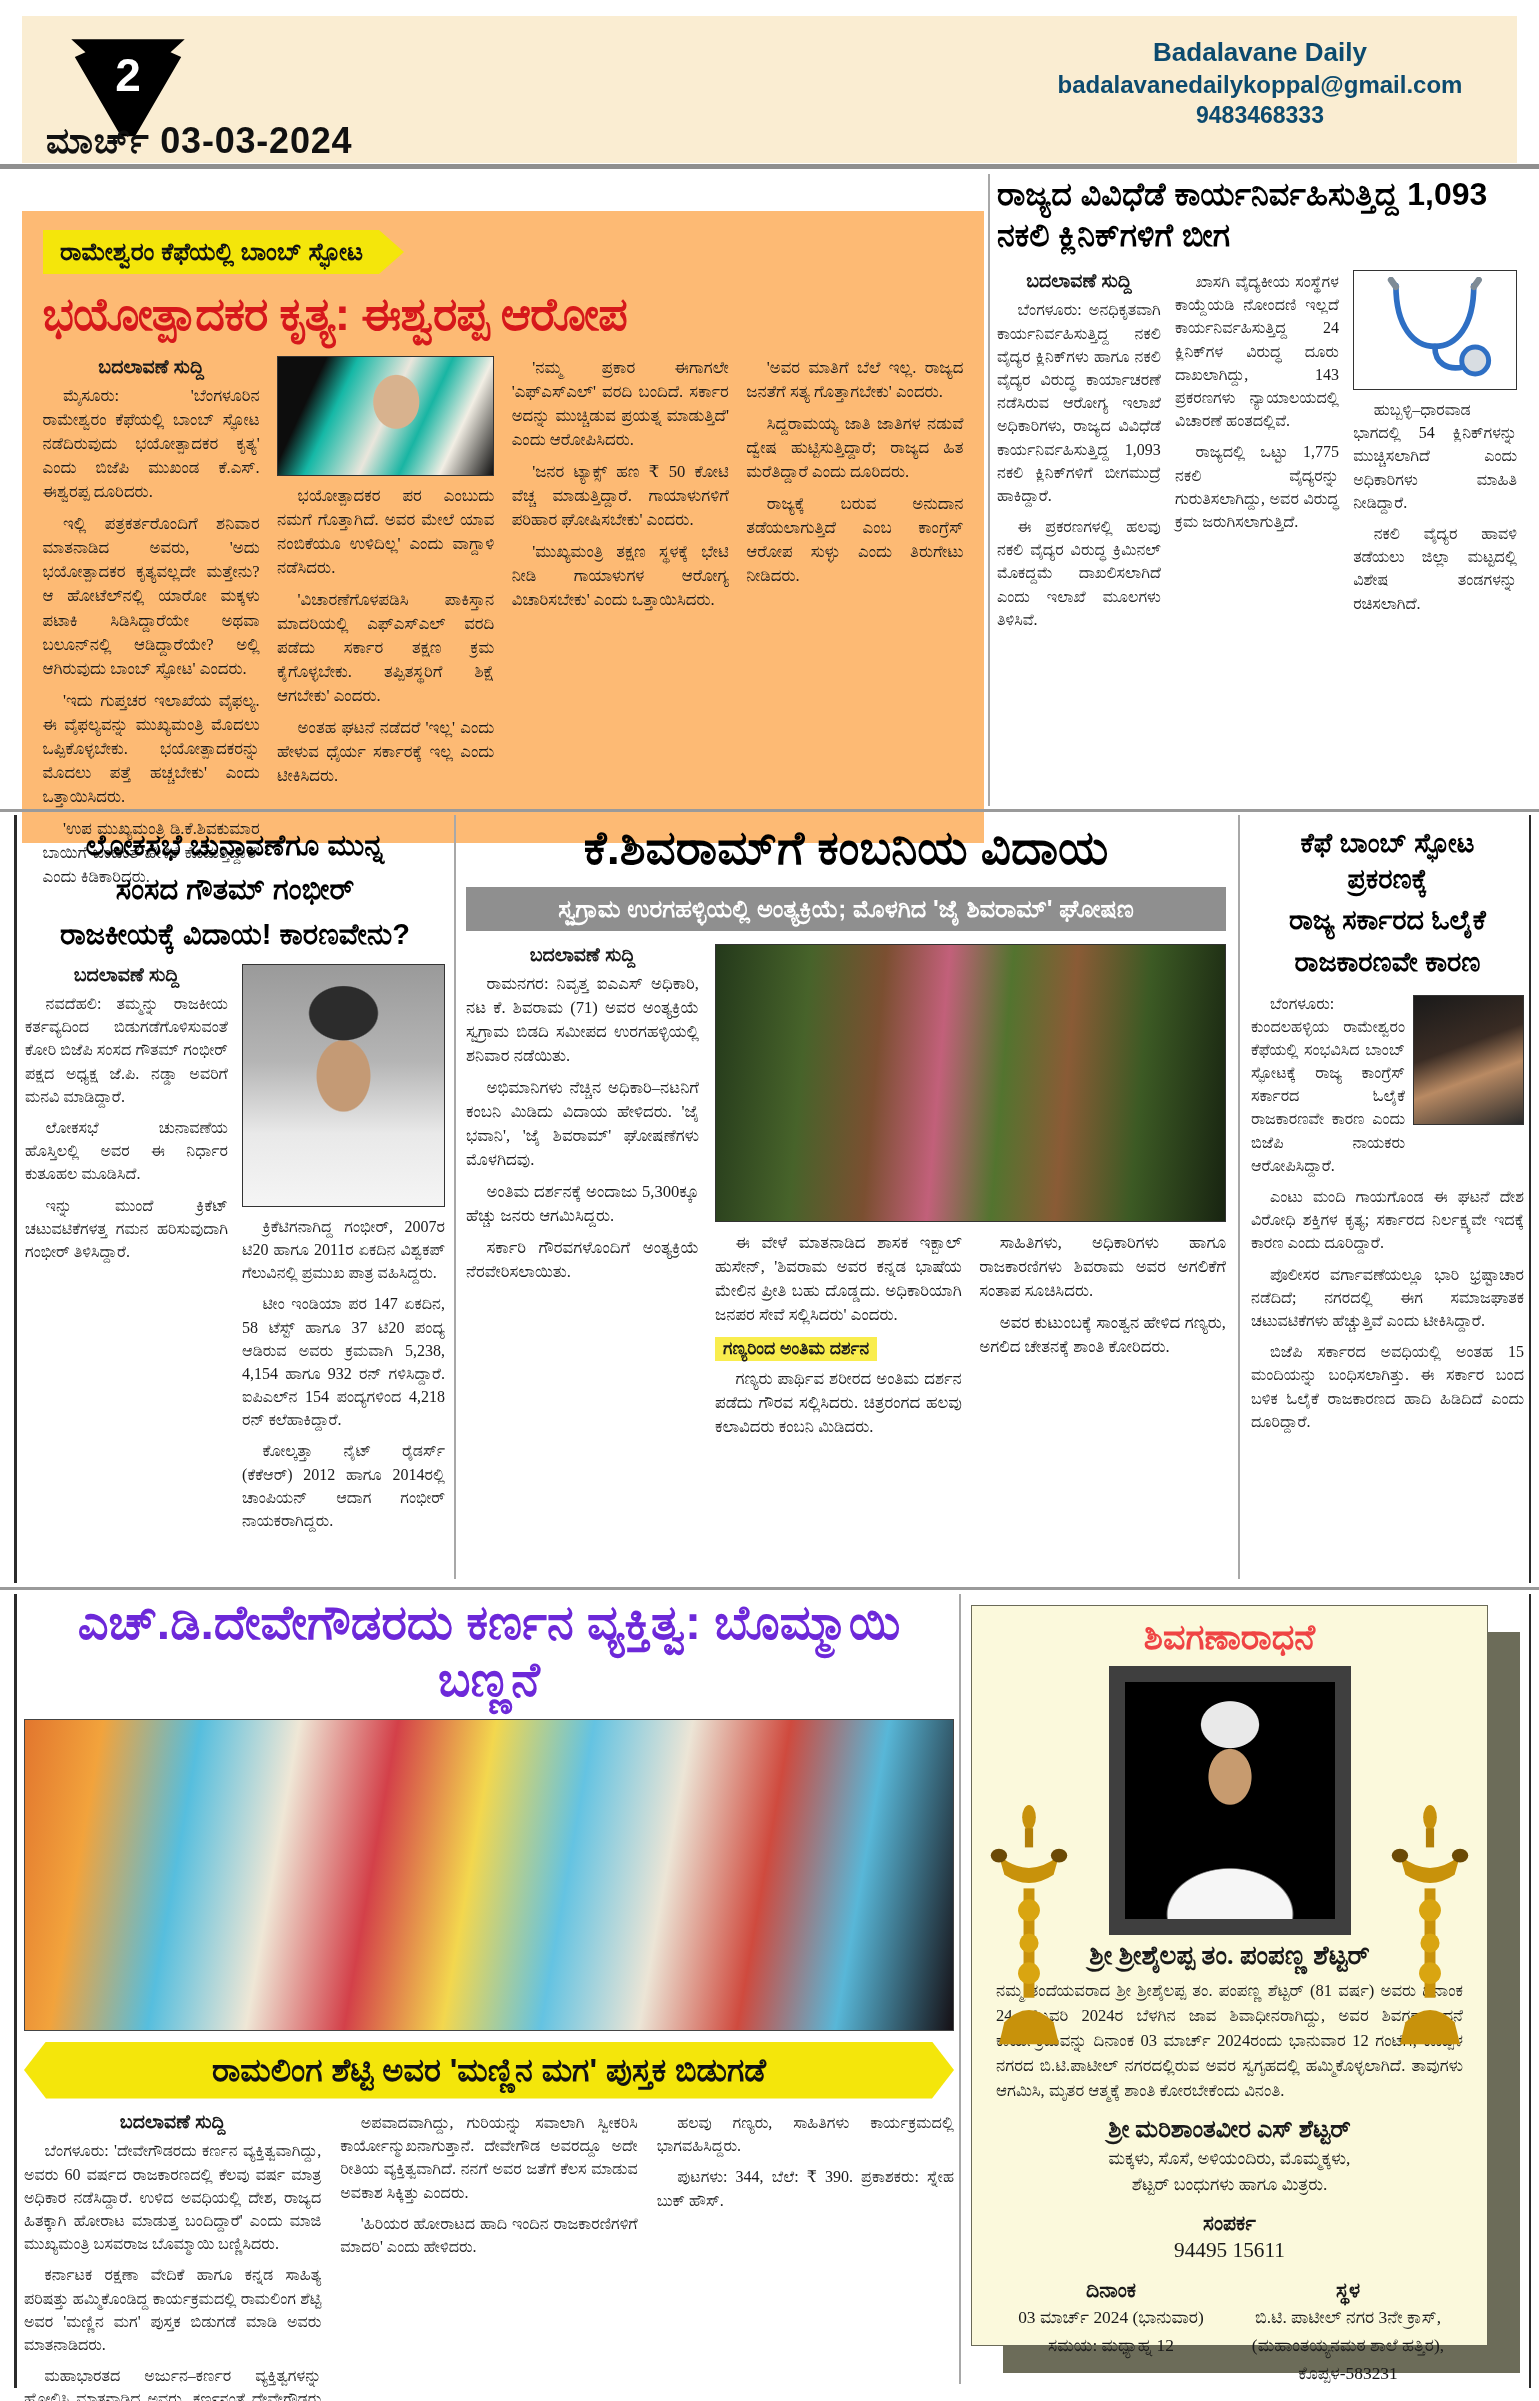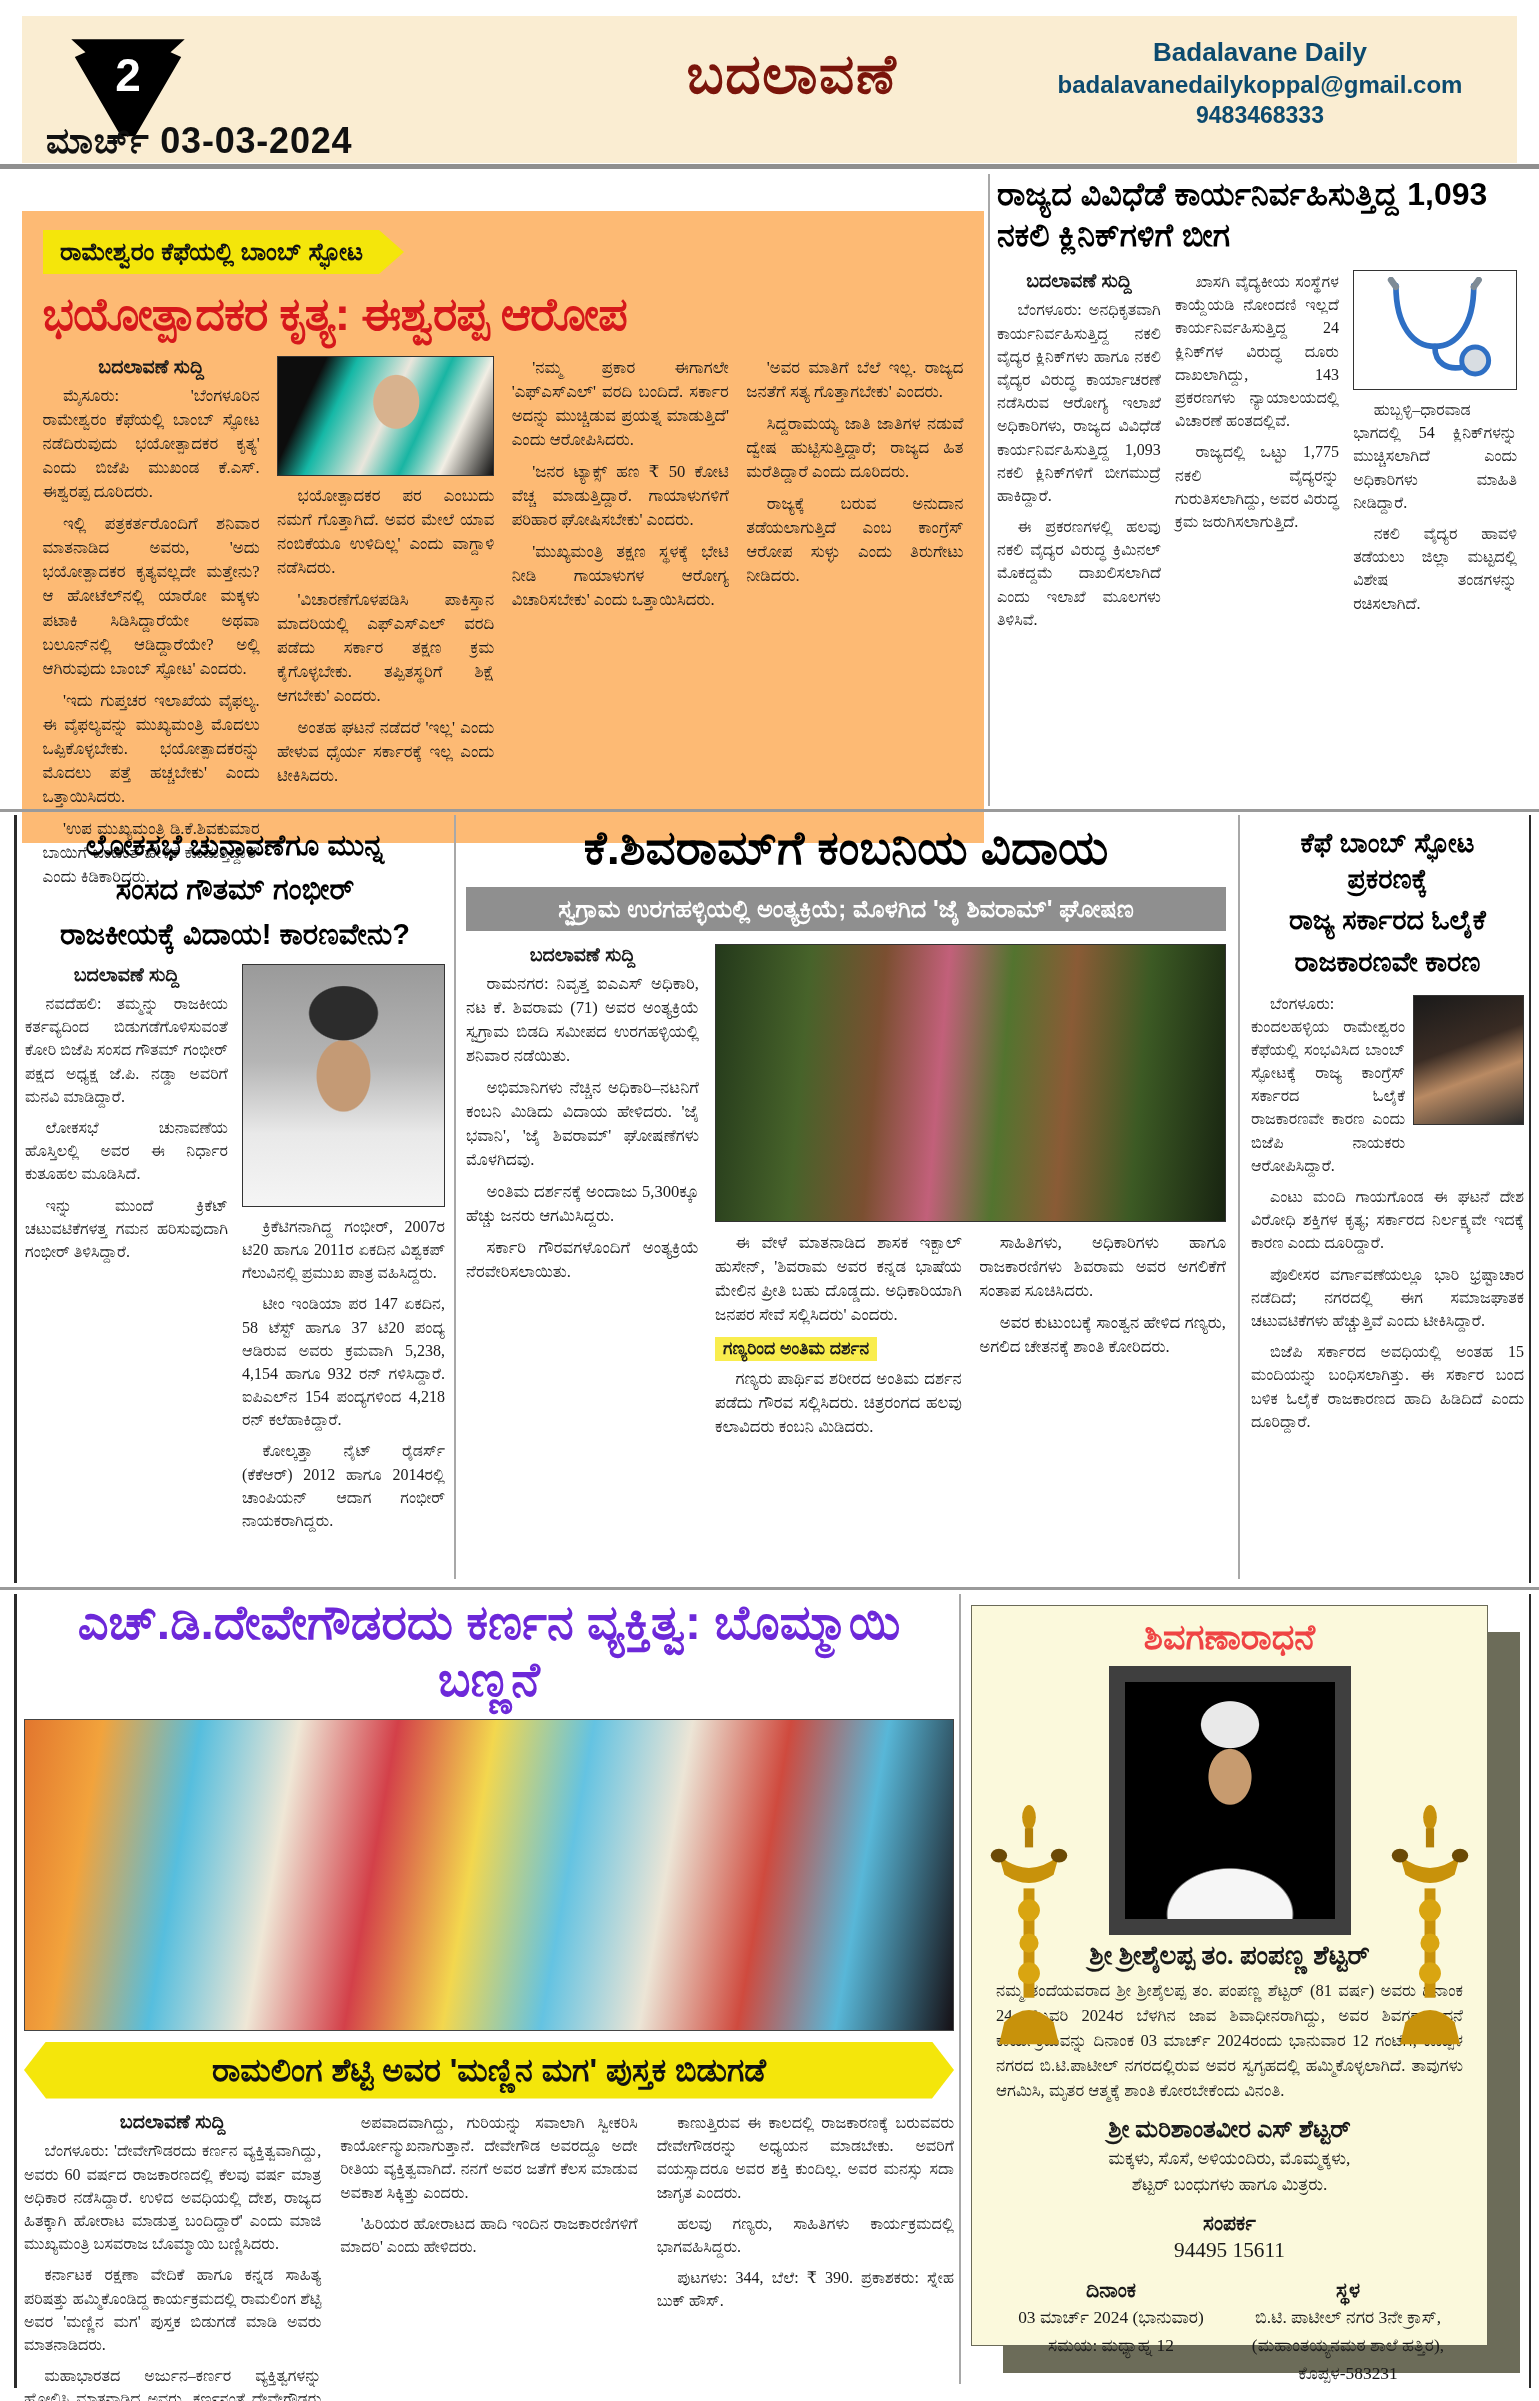--- a/index.html
+++ b/index.html
@@ -135,21 +135,20 @@
 <div class="page">
 
   <div class="header">
     <div class="badge">
       <svg viewBox="0 0 100 88">
         <polygon points="2,2 98,2 86,13 95,17 56,84 44,84 5,17 14,13" fill="#000"></polygon>
       </svg>
       <div class="num">2</div>
     </div>
     <div class="edition-date">ಮಾರ್ಚ್ 03-03-2024</div>
-    <div class="masthead">ಬದಲಾವಣೆ</div>
     <div class="brand">
       <div class="l1">Badalavane Daily</div>
       <div class="l2">badalavanedailykoppal@gmail.com</div>
       <div class="l3">9483468333</div>
     </div>
   </div>
 
   <div class="hrule" style="top:164px;height:4.7px;"></div>
 
   <div class="lead">
@@ -331,21 +330,20 @@
           </div>
       </div>
       <div class="body-col">
         <div>
             <p>ಅಪವಾದವಾಗಿದ್ದು, ಗುರಿಯನ್ನು ಸವಾಲಾಗಿ ಸ್ವೀಕರಿಸಿ ಕಾರ್ಯೋನ್ಮುಖನಾಗುತ್ತಾನೆ. ದೇವೇಗೌಡ ಅವರದ್ದೂ ಅದೇ ರೀತಿಯ ವ್ಯಕ್ತಿತ್ವವಾಗಿದೆ. ನನಗೆ ಅವರ ಜತೆಗೆ ಕೆಲಸ ಮಾಡುವ ಅವಕಾಶ ಸಿಕ್ಕಿತ್ತು ಎಂದರು.</p>
             <p>'ಹಿರಿಯರ ಹೋರಾಟದ ಹಾದಿ ಇಂದಿನ ರಾಜಕಾರಣಿಗಳಿಗೆ ಮಾದರಿ' ಎಂದು ಹೇಳಿದರು.</p>
           </div>
       </div>
       <div class="body-col">
         <div>
-            <p>ಕಾಣುತ್ತಿರುವ ಈ ಕಾಲದಲ್ಲಿ ರಾಜಕಾರಣಕ್ಕೆ ಬರುವವರು ದೇವೇಗೌಡರನ್ನು ಅಧ್ಯಯನ ಮಾಡಬೇಕು. ಅವರಿಗೆ ವಯಸ್ಸಾದರೂ ಅವರ ಶಕ್ತಿ ಕುಂದಿಲ್ಲ. ಅವರ ಮನಸ್ಸು ಸದಾ ಜಾಗೃತ ಎಂದರು.</p>
             <p>ಹಲವು ಗಣ್ಯರು, ಸಾಹಿತಿಗಳು ಕಾರ್ಯಕ್ರಮದಲ್ಲಿ ಭಾಗವಹಿಸಿದ್ದರು.</p>
             <p>ಪುಟಗಳು: 344, ಬೆಲೆ: ₹ 390. ಪ್ರಕಾಶಕರು: ಸ್ನೇಹ ಬುಕ್ ಹೌಸ್.</p>
           </div>
       </div>
     </div>
   </div>
 
   <div class="vrule" style="left:959px;top:1594px;height:790px;"></div>
 
   <div class="obit">

